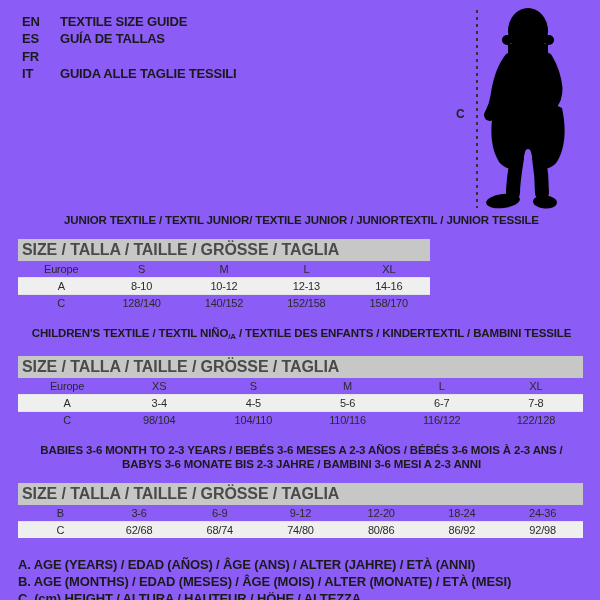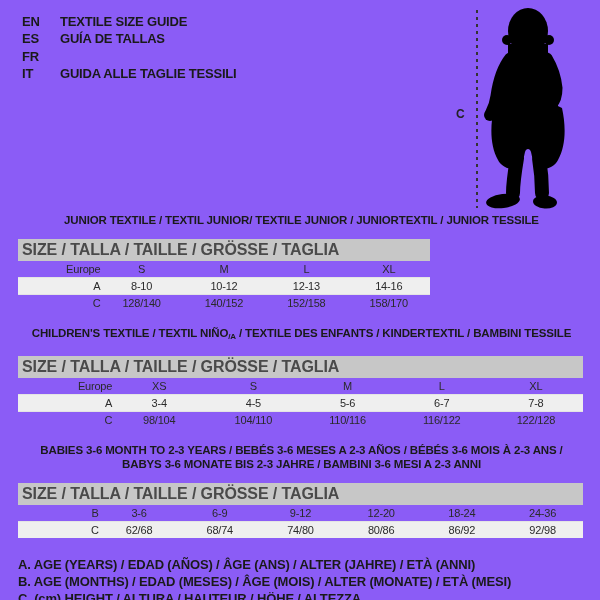--- a/index.html
+++ b/index.html
@@ -21,21 +21,21 @@
   .tbl-title .sub { font-size:8px; vertical-align:-2px; }
 
   table.size-table { border-collapse:collapse; table-layout:fixed; width:565px; }
   .table-block:nth-of-type(1) table.size-table { width:412px; }
   th.bar { background:var(--bar_bg,#c7c7c7); color:var(--bar_text,#4a4a4a); font-size:16px; font-weight:bold;
            text-align:left; padding:2px 8px 2px 4px; height:12px; letter-spacing:-0.1px; }
   td { font-size:11px; height:16px; text-align:center; letter-spacing:-0.2px; padding:0;
        border-bottom:1px solid #e4e4e4; color:#2a2a2a; }
   tbody tr:last-child td { border-bottom:none; }
   tbody tr:nth-child(even) td { background:var(--shade,#efefef); }
-  td.lbl { text-align:right; padding-left:4px; width:50px; }
+  td.lbl { text-align:center; padding-left:4px; width:50px; }
 
   .table-block { margin-bottom:15px; }
   .legend { margin-top:18px; }
   .legend-line { font-size:13px; font-weight:bold; line-height:17px; letter-spacing:-0.15px; white-space:nowrap; }
 </style>
 </head>
 <body>
 
 <div class="page">
 

